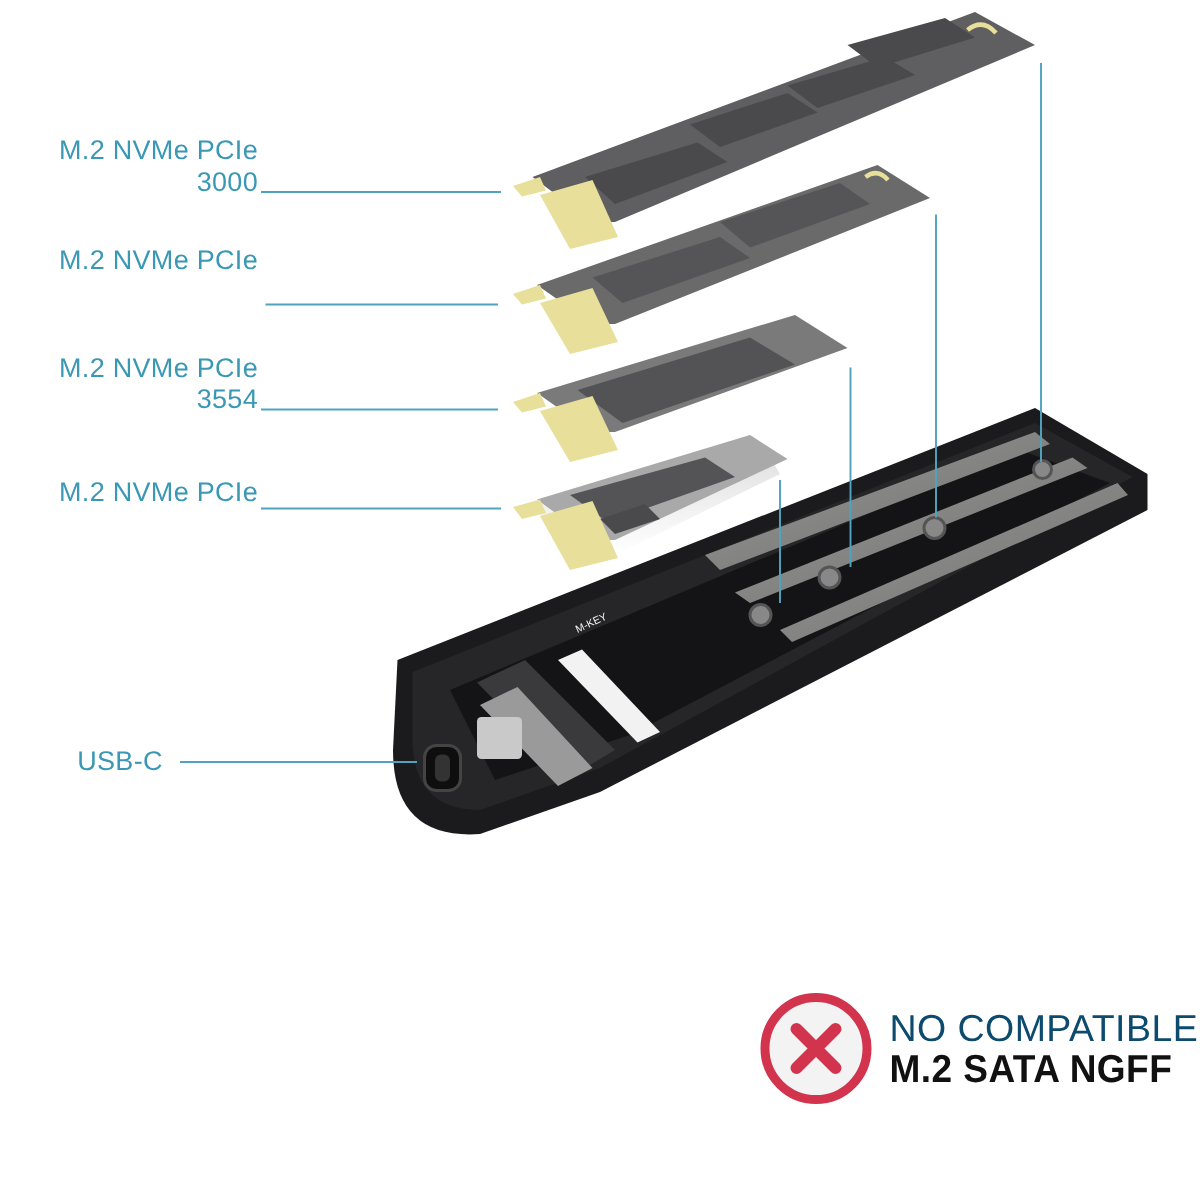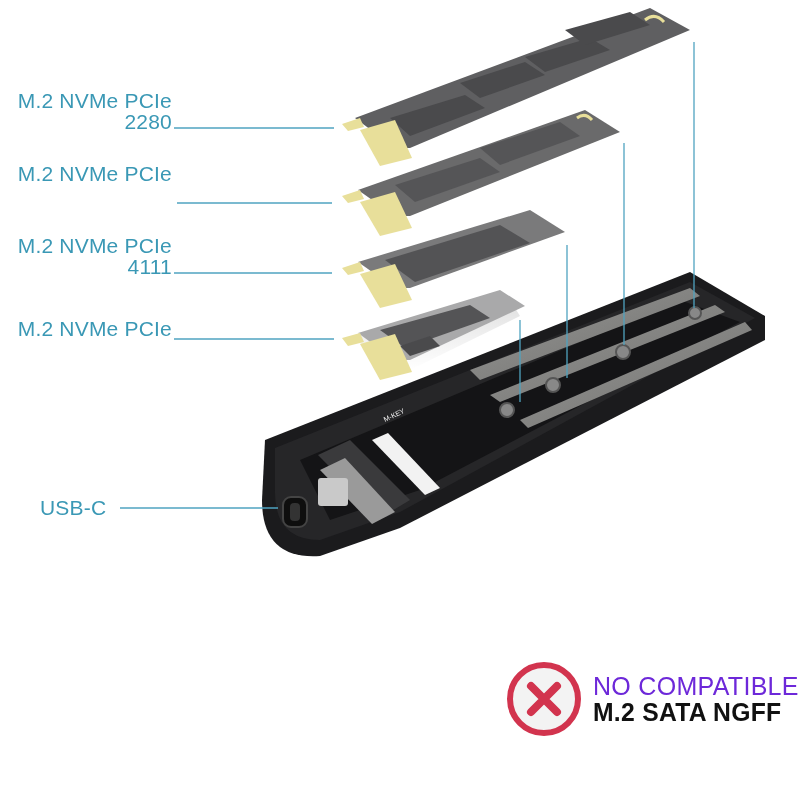--- a/index.html
+++ b/index.html
@@ -1,21 +1,21 @@
 <!DOCTYPE html>
 <html><head>
 <meta charset="utf-8">
 <style>
   html, body { margin:0; padding:0; background:#ffffff; }
   body { width:800px; height:800px; position:relative; overflow:hidden; font-family:"Liberation Sans", sans-serif; }
   .stage { position:absolute; left:0; top:0; width:800px; height:800px; }
-  .lbl { position:absolute; color:#3a98b5; font-size:21px; line-height:21px; text-align:right; letter-spacing:0.2px; }
+  .lbl { position:absolute; color:#3a98b5; font-size:18px; line-height:21px; text-align:right; letter-spacing:0.2px; }
   .lbl .l1, .lbl .l2 { display:block; }
   .badge { position:absolute; left:505px; top:660px; width:290px; height:80px; }
-  .badge .t1 { position:absolute; left:88px; top:12px; font-size:25px; color:#6d28d9; letter-spacing:0.3px; white-space:nowrap; }
+  .badge .t1 { position:absolute; left:88px; top:12px; font-size:25px; color:#0c4a6e; letter-spacing:0.3px; white-space:nowrap; }
   .badge .t2 { position:absolute; left:88px; top:37px; font-size:26px; font-weight:bold; color:#111; letter-spacing:0.3px; white-space:nowrap; transform:scaleX(0.95); transform-origin:left; }
 </style>
 </head>
 <body>
 
 <svg class="stage" viewBox="0 0 800 800" xmlns="http://www.w3.org/2000/svg">
   <defs>
     <linearGradient id="shadowG" x1="0" y1="0" x2="0" y2="1">
       <stop offset="0" stop-color="#000" stop-opacity="0.25"></stop>
       <stop offset="1" stop-color="#000" stop-opacity="0"></stop>
@@ -96,34 +96,34 @@
     <line x1="120" y1="508" x2="278" y2="508"></line>
     <line x1="694" y1="42" x2="694" y2="308"></line>
     <line x1="624" y1="143" x2="624" y2="345"></line>
     <line x1="567" y1="245" x2="567" y2="378"></line>
     <line x1="520" y1="320" x2="520" y2="402"></line>
   </g>
 </svg>
 
 <div class="lbl" style="left:10px; top:90px; width:162px;">
   <span class="l1">M.2 NVMe PCIe</span>
-  <span class="l2">2280</span>
+  <span class="l2">3000</span>
 </div>
 <div class="lbl" style="left:10px; top:163px; width:162px;">
   <span class="l1">M.2 NVMe PCIe</span>
 </div>
 <div class="lbl" style="left:10px; top:235px; width:162px;">
   <span class="l1">M.2 NVMe PCIe</span>
-  <span class="l2">4111</span>
+  <span class="l2">3554</span>
 </div>
 <div class="lbl" style="left:10px; top:318px; width:162px;">
   <span class="l1">M.2 NVMe PCIe</span>
 </div>
 
-<div class="lbl" style="left:40px; top:497px; width:80px; text-align:left;">USB-C</div>
+<div class="lbl" style="left:40px; top:497px; width:80px; text-align:center;">USB-C</div>
 
 <div class="badge">
   <svg width="78" height="78" viewBox="0 0 78 78" style="position:absolute; left:0; top:0;">
     <circle cx="39" cy="39" r="34" fill="#f3f3f3" stroke="#d2344e" stroke-width="6"></circle>
     <path d="M26,26 L52,52 M52,26 L26,52" stroke="#d2344e" stroke-width="8" stroke-linecap="round"></path>
   </svg>
   <span class="t1">NO COMPATIBLE</span>
   <span class="t2">M.2 SATA NGFF</span>
 </div>
 

